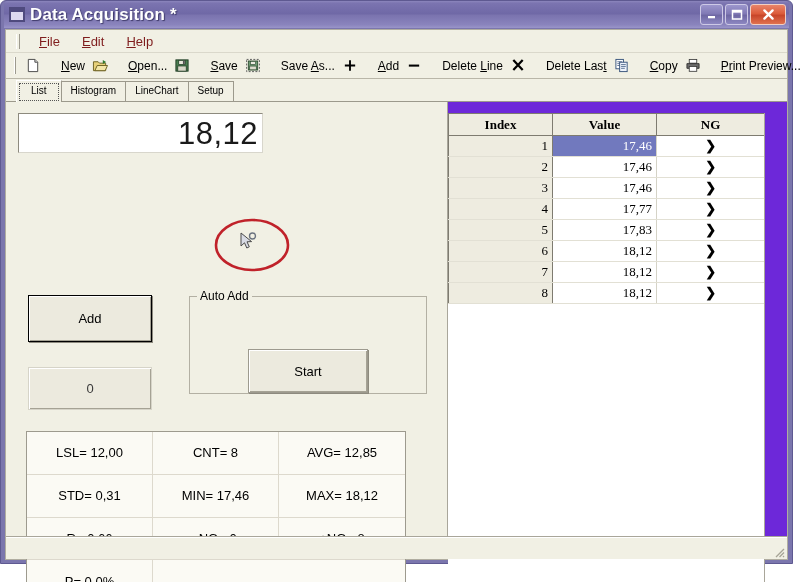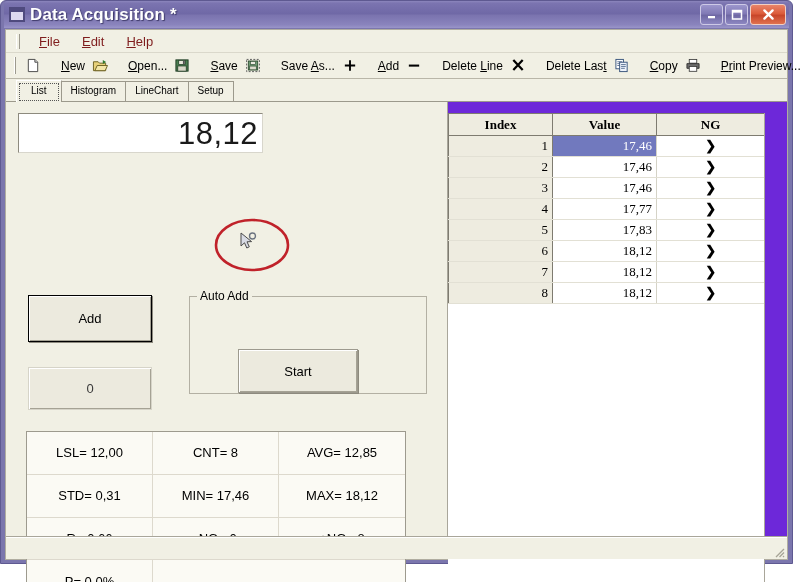--- a/index.html
+++ b/index.html
@@ -257,21 +257,21 @@
     background: #fff;
     border: 1px solid #8d8a7e;
     border-right-color: #d8d6cc; border-bottom-color: #d8d6cc;
     box-sizing: border-box;
     font-size: 13px; color: #000;
     padding: 0 2px;
     line-height: 17px;
     font-family: "Liberation Sans", sans-serif;
   }
   .start-btn {
-    position: absolute; left: 48px; top: 52px;
+    position: absolute; left: 58px; top: 52px;
     width: 120px; height: 44px;
     border: 1px solid #9d9a8e;
     text-align: right;
   }
 
   
   .stats {
     position: absolute; left: 20px; top: 329px;
     width: 380px; height: 173px;
     background: #fbfaf4;

